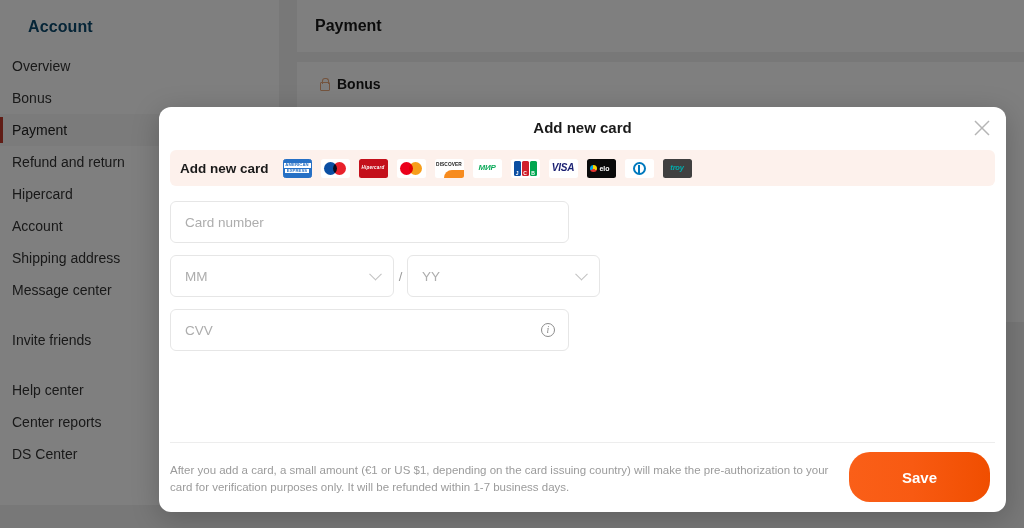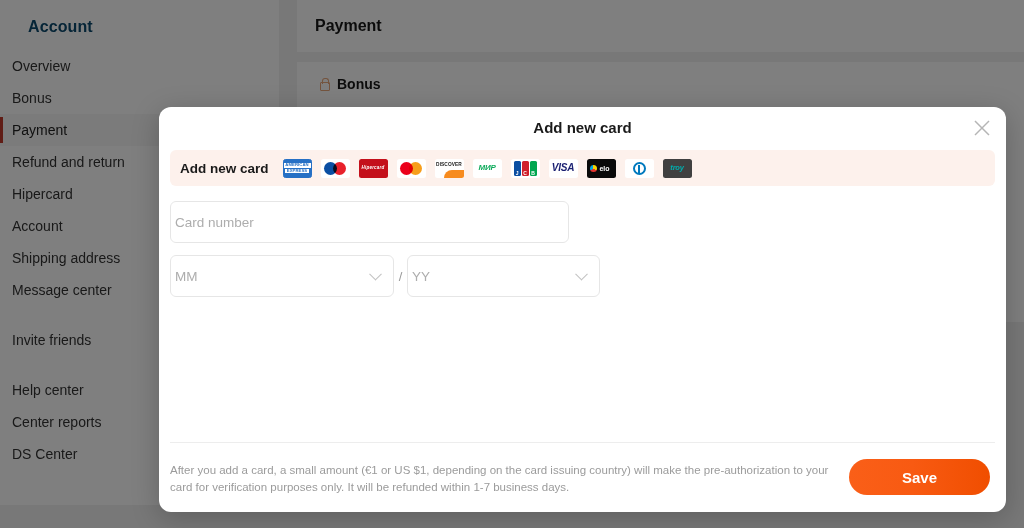--- a/index.html
+++ b/index.html
@@ -164,21 +164,21 @@
   
   .form {
     padding: 15px 11px 0 11px;
     display: flex; flex-wrap: wrap; gap: 12px 12px;
   }
   .field {
     height: 42px;
     border: 1px solid #e6e6e6;
     border-radius: 6px;
     display: flex; align-items: center;
-    padding: 0 4px;
+    padding: 0 14px;
     position: relative;
     background: #fff;
     font-size: 13.5px;
     color: #adadad;
     cursor: text;
   }
   .w-half { width: 399px; }
   .w-mm { width: 224px; }
   .w-yy { width: 193px; }
   .row { display:flex; align-items:center; gap:0; }
@@ -205,21 +205,21 @@
   }
   .modal-footer::before {
     content:""; position:absolute; left:11px; right:11px; top:0;
     height:1px; background:#ededed;
   }
   .footer-note {
     font-size: 11.5px; line-height: 17px; color: #9b9b9b;
     max-width: 680px; padding-top: 4px;
   }
   .save-btn {
-    width: 141px; height: 36px;
+    width: 141px; height: 50px;
     border-radius: 21px;
     background: linear-gradient(90deg, #fa5f18 0%, #f85a12 45%, #f04e00 100%);
     color: #fff; font-size: 15px; font-weight: bold;
     display: flex; align-items: center; justify-content: center;
     border: none; cursor: pointer;
     flex: 0 0 auto;
     margin-right: 5px;
     font-family: "Liberation Sans", sans-serif;
   }
 </style>
@@ -349,19 +349,23 @@
         <span>MM</span>
         <i class="chev"></i>
       </div>
       <span class="slash">/</span>
       <div class="field w-yy field-select">
         <span>YY</span>
         <i class="chev"></i>
       </div>
     </div>
 
+    <div class="field w-half">
+      <span>CVV</span>
+      <i class="info-ico">i</i>
+    </div>
   </div>
 
   <div class="modal-footer">
     <p class="footer-note">After you add a card, a small amount (€1 or US $1, depending on the card issuing country) will make the pre-authorization to your card for verification purposes only. It will be refunded within 1-7 business days.</p>
     <button class="save-btn">Save</button>
   </div>
 </div>
 
 </body></html>

